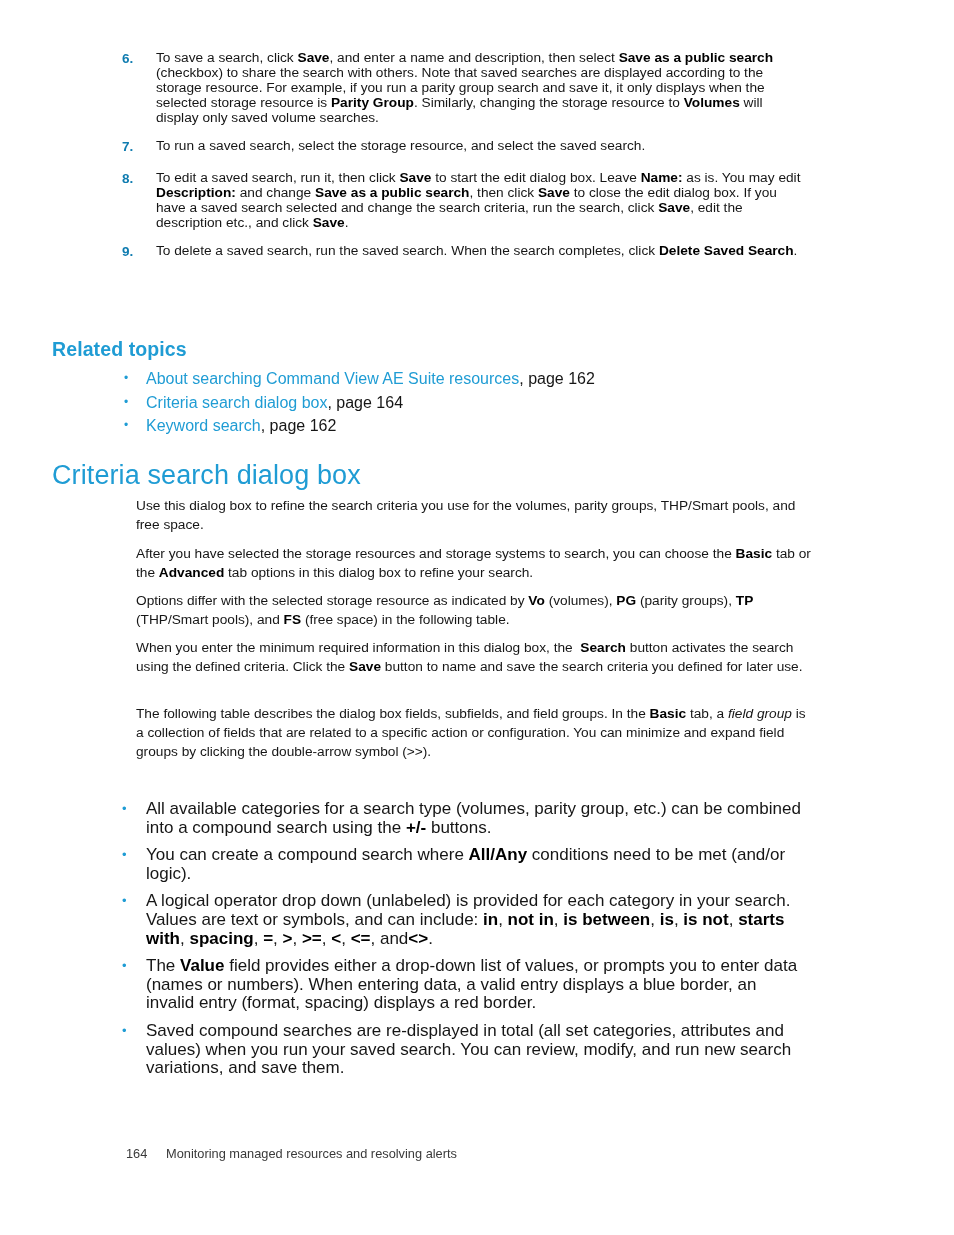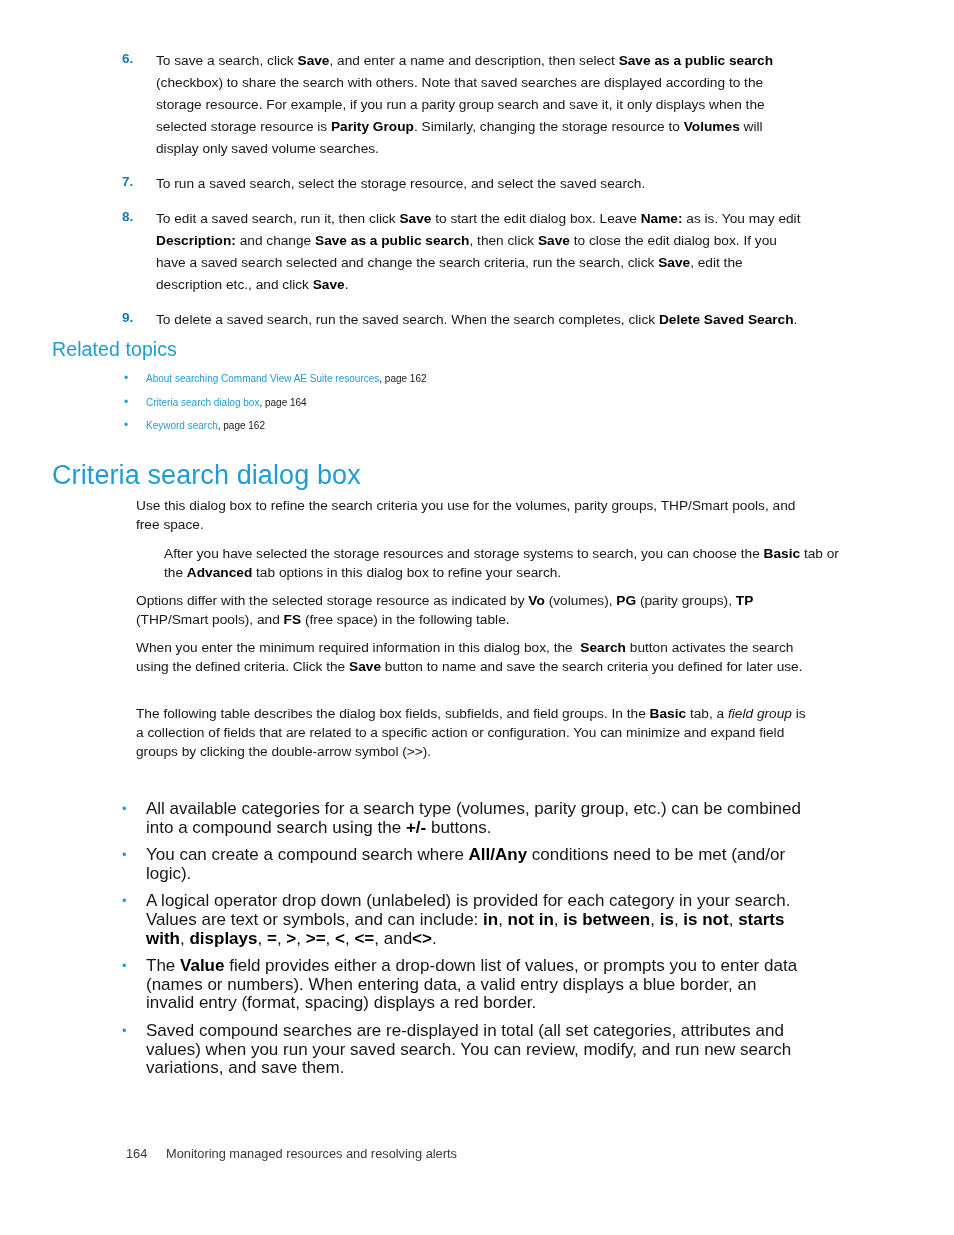--- a/index.html
+++ b/index.html
@@ -40,36 +40,36 @@
     flex: 0 0 34px;
     color: #0f7cb0;
     font-weight: bold;
     font-size: 13.5px;
     line-height: 18.6px;
     padding-top: 0px;
   }
   .proc-body {
     flex: 1 1 auto;
     font-size: 13.7px;
-    line-height: 22px;
+    line-height: 15px;
     color: #161616;
     text-align: left;
   }
 
   b, strong { font-weight: bold; color: #000; }
   i, em { font-style: italic; }
 
   
   .related-head {
     position: absolute;
     left: 52px;
     top: 338px;
     font-size: 19.5px;
     color: #1f9cd4;
-    font-weight: normal;
+    font-weight: bold;
     letter-spacing: 0.1px;
   }
 
   
   .related-list {
     position: absolute;
     left: 124px;
     top: 369px;
     width: 640px;
   }
@@ -78,21 +78,21 @@
     align-items: flex-start;
     margin-bottom: 4.5px;
   }
   .rl-bullet {
     flex: 0 0 22px;
     color: #1f9cd4;
     font-size: 12px;
     line-height: 19px;
   }
   .rl-text {
-    font-size: 10px;
+    font-size: 16px;
     line-height: 19px;
   }
   .rl-link {
     color: #1f9cd4;
     text-decoration: none;
   }
   .rl-page { color: #161616; }
 
   
   .chapter-head {
@@ -193,37 +193,37 @@
     </div>
     <div class="related-row">
       <span class="rl-bullet">•</span>
       <span class="rl-text"><a class="rl-link" href="#">Keyword search</a><span class="rl-page">, page 162</span></span>
     </div>
   </div>
 
   <div class="chapter-head">Criteria search dialog box</div>
 
   <div class="para" style="top:497px;">Use this dialog box to refine the search criteria you use for the volumes, parity groups, THP/Smart pools, and free space.</div>
-  <div class="para" style="top:545px;margin-left:28px;">After you have selected the storage resources and storage systems to search, you can choose the <b>Basic</b> tab or the <b>Advanced</b> tab options in this dialog box to refine your search.</div>
+  <div class="para" style="top:545px;">After you have selected the storage resources and storage systems to search, you can choose the <b>Basic</b> tab or the <b>Advanced</b> tab options in this dialog box to refine your search.</div>
   <div class="para" style="top:592px;">Options differ with the selected storage resource as indicated by <b>Vo</b> (volumes), <b>PG</b> (parity groups), <b>TP</b> (THP/Smart pools), and <b>FS</b> (free space) in the following table.</div>
   <div class="para" style="top:639px;">When you enter the minimum required information in this dialog box, the&nbsp; <b>Search</b> button activates the search using the defined criteria. Click the <b>Save</b> button to name and save the search criteria you defined for later use.</div>
   <div class="para" style="top:705px;">The following table describes the dialog box fields, subfields, and field groups. In the <b>Basic</b> tab, a <i>field group</i> is a collection of fields that are related to a specific action or configuration. You can minimize and expand field groups by clicking the double-arrow symbol (&gt;&gt;).</div>
 
   <div class="bullet-list">
     <div class="bullet-item">
       <span class="bl-marker">•</span>
       <span class="bl-text">All available categories for a search type (volumes, parity group, etc.) can be combined into a compound search using the <b>+/-</b> buttons.</span>
     </div>
     <div class="bullet-item">
       <span class="bl-marker">•</span>
       <span class="bl-text">You can create a compound search where <b>All/Any</b> conditions need to be met (and/or logic).</span>
     </div>
     <div class="bullet-item">
       <span class="bl-marker">•</span>
-      <span class="bl-text">A logical operator drop down (unlabeled) is provided for each category in your search. Values are text or symbols, and can include: <b>in</b>, <b>not in</b>, <b>is between</b>, <b>is</b>, <b>is not</b>, <b>starts with</b>, <b>displays</b>, <b>=</b>, <b>&gt;</b>, <b>&gt;=</b>, <b>&lt;</b>, <b>&lt;=</b>, and<b>&lt;&gt;</b>.</span>
+      <span class="bl-text">A logical operator drop down (unlabeled) is provided for each category in your search. Values are text or symbols, and can include: <b>in</b>, <b>not in</b>, <b>is between</b>, <b>is</b>, <b>is not</b>, <b>starts with</b>, <b>spacing</b>, <b>=</b>, <b>&gt;</b>, <b>&gt;=</b>, <b>&lt;</b>, <b>&lt;=</b>, and<b>&lt;&gt;</b>.</span>
     </div>
     <div class="bullet-item">
       <span class="bl-marker">•</span>
       <span class="bl-text">The <b>Value</b> field provides either a drop-down list of values, or prompts you to enter data (names or numbers). When entering data, a valid entry displays a blue border, an invalid entry (format, spacing) displays a red border.</span>
     </div>
     <div class="bullet-item">
       <span class="bl-marker">•</span>
       <span class="bl-text">Saved compound searches are re-displayed in total (all set categories, attributes and values) when you run your saved search. You can review, modify, and run new search variations, and save them.</span>
     </div>
   </div>

